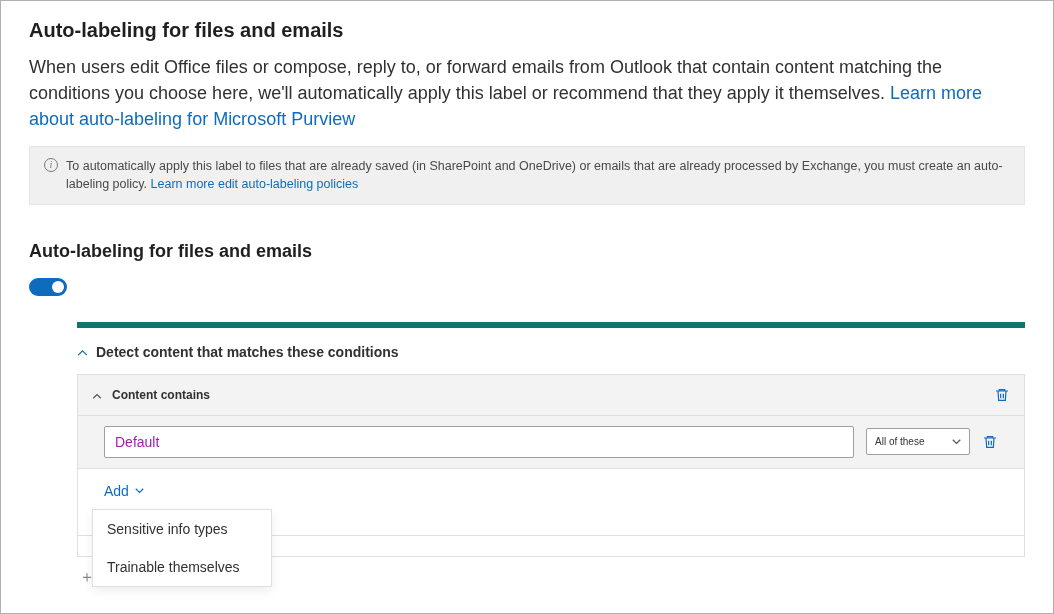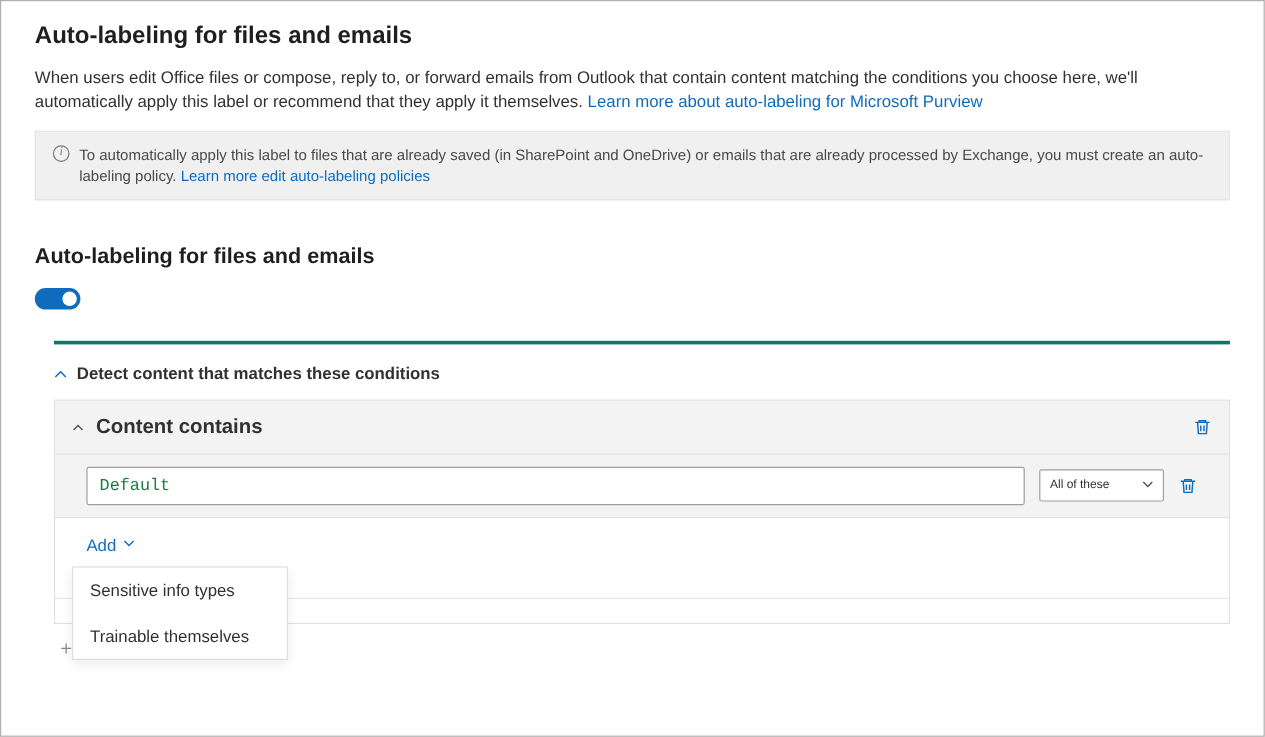--- a/index.html
+++ b/index.html
@@ -14,21 +14,21 @@
     height: 614px;
     overflow: hidden;
   }
   .page-title {
     font-size: 20px;
     font-weight: 700;
     color: #201f1e;
     margin-bottom: 12px;
   }
   .intro-text {
-    font-size: 14px;
+    font-size: 18px;
     color: #323130;
     line-height: 1.45;
     margin-bottom: 14px;
   }
   .link {
     color: #0f6cbd;
     text-decoration: none;
     cursor: pointer;
   }
   .info-box {
@@ -77,22 +77,22 @@
     content: "";
     position: absolute;
     width: 12px;
     height: 12px;
     border-radius: 50%;
     background: #fff;
     top: 3px;
     right: 3px;
   }
   .indented {
-    margin-left: 16px;
-    border-top: 3px solid #0f766e;
+    margin-left: 48px;
+    border-top: 6px solid #0f766e;
     padding-top: 16px;
   }
   .collapse-hdr {
     display: flex;
     align-items: center;
     gap: 8px;
     font-weight: 700;
     font-size: 14px;
     margin-bottom: 14px;
     cursor: pointer;
@@ -111,21 +111,21 @@
     padding: 12px 14px;
     display: flex;
     align-items: center;
     justify-content: space-between;
   }
   .cond-panel-hdr-left {
     display: flex;
     align-items: center;
     gap: 10px;
     font-weight: 700;
-    font-size: 17px;
+    font-size: 12px;
   }
   .chev-dark {
     color: #555;
     font-size: 11px;
   }
   .trash {
     width: 16px;
     height: 16px;
     color: #0f6cbd;
     cursor: pointer;
@@ -139,22 +139,22 @@
     gap: 12px;
     border-bottom: 1px solid #e1dfdd;
   }
   .text-input {
     flex: 1;
     background: #fff;
     border: 1px solid #a19f9d;
     border-radius: 2px;
     padding: 7px 10px;
     font-size: 14px;
-    font-family: Liberation Mono, monospace;
-    color: #15803d;
+    font-family: Liberation Sans, sans-serif;
+    color: #a21caf;
   }
   .select-box {
     width: 104px;
     background: #fff;
     border: 1px solid #a19f9d;
     border-radius: 2px;
     padding: 7px 8px;
     font-size: 10px;
     display: flex;
     align-items: center;

